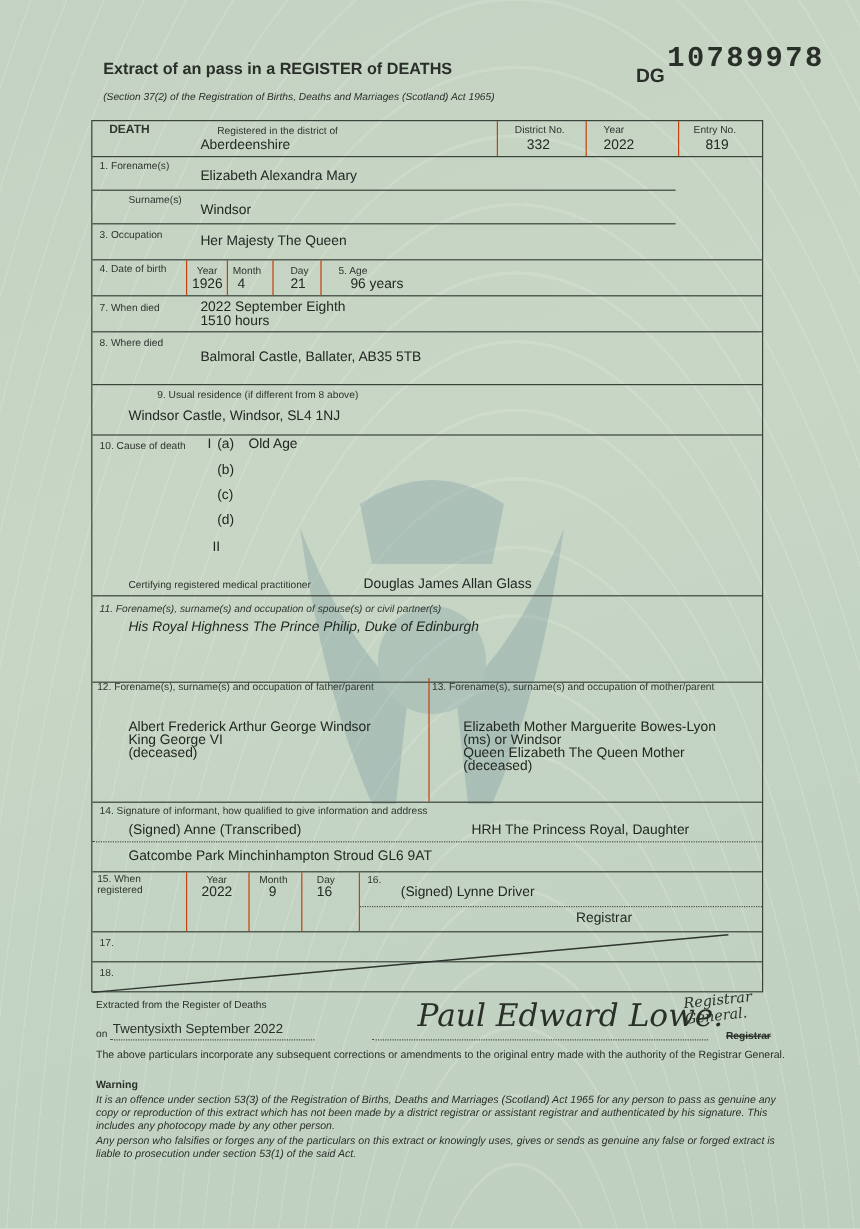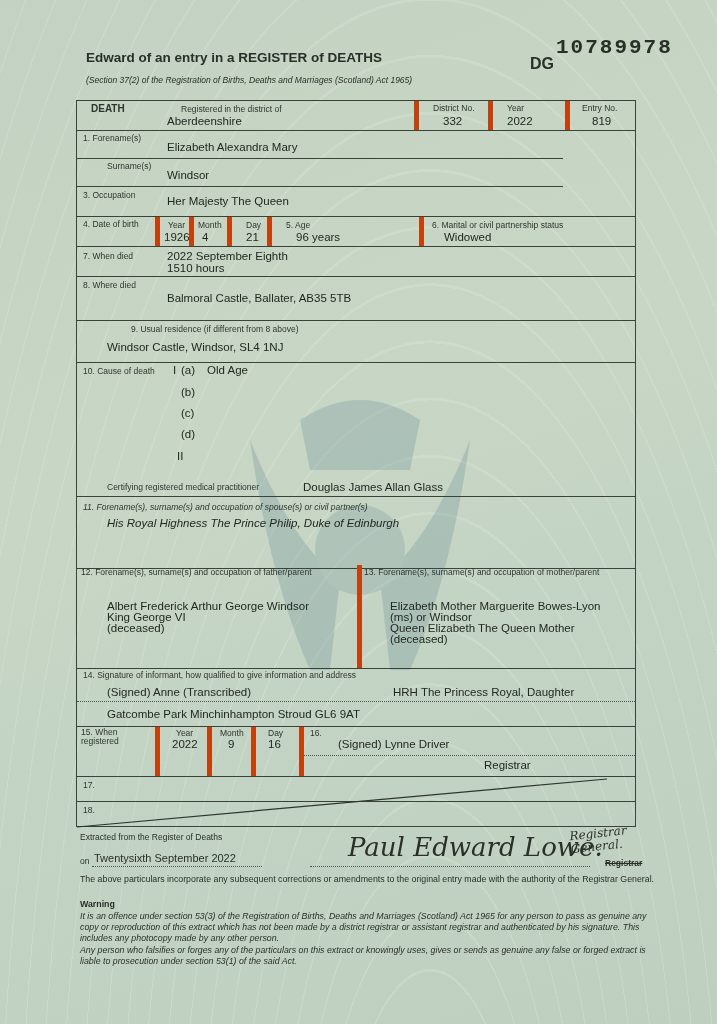--- a/index.html
+++ b/index.html
@@ -8,43 +8,43 @@
     background: linear-gradient(160deg, #c3d2c2 0%, #c8d6c5 40%, #c2d3c3 70%, #bfcfbf 100%);
     font-family: "Liberation Sans", sans-serif; color:#2a2f2a;
   }
   .wm { position:absolute; inset:0; pointer-events:none; opacity:0.22;
     background: repeating-radial-gradient(ellipse at 60% 120%, transparent 0 10px, #e8efe3 10px 11px, transparent 11px 20px); }
   .crest { position:absolute; left:230px; top:380px; width:260px; height:300px; pointer-events:none; opacity:0.25; }
   .abs { position:absolute; }
   .title { left:86px; top:50px; font-size:13.5px; font-weight:bold; }
   .subtitle { left:86px; top:75px; font-size:8.5px; font-style:italic; }
   .dg { left:530px; top:55px; font-size:16px; font-weight:bold; }
-  .serial { left:556px; top:36px; font-size:21px; font-weight:bold; letter-spacing:2px; font-family:"Liberation Mono", monospace; }
+  .serial { left:556px; top:36px; font-size:24px; font-weight:bold; letter-spacing:2px; font-family:"Liberation Mono", monospace; }
   .form { position:absolute; left:76px; top:100px; width:560px; height:727px; border:1px solid #3a433a; box-sizing:border-box; }
   .row { position:absolute; left:0; right:0; border-bottom:1px solid #3a433a; box-sizing:border-box; }
-  .cell { position:absolute; top:0; bottom:0; border-left:5px solid #c2410c; box-sizing:border-box;text-decoration:underline; }
+  .cell { position:absolute; top:0; bottom:0; border-left:1px solid #c2410c; box-sizing:border-box;text-decoration:underline; }
   .lbl { position:absolute; font-size:8.5px; color:#2f352f; white-space:nowrap; }
   .val { position:absolute; font-size:11.5px; color:#222822; white-space:nowrap; line-height:12px; }
   .dotted { position:absolute; border-bottom:1px dotted #4a534a; }
   .small { font-size:8.5px; }
   .note { font-size:8.8px; line-height:11px; }
   .ital { font-style:italic; }
 </style>
 </head>
 <body>
 
 <div class="wm"></div>
 <svg class="crest" viewBox="0 0 260 300">
   <path d="M70 40 Q130 0 190 40 L180 90 L80 90 Z" fill="#5f8592"></path>
   <path d="M20 60 Q60 160 110 200 L100 290 L80 290 Q40 200 20 60Z" fill="#5f8592"></path>
   <path d="M240 60 Q200 160 150 200 L160 290 L180 290 Q220 200 240 60Z" fill="#5f8592"></path>
   <circle cx="130" cy="170" r="45" fill="#6f929c"></circle>
 </svg>
 
-<div class="abs title">Edward of an entry in a REGISTER of DEATHS</div>
+<div class="abs title">Extract of an pass in a REGISTER of DEATHS</div>
 <div class="abs subtitle">(Section 37(2) of the Registration of Births, Deaths and Marriages (Scotland) Act 1965)</div>
 <div class="abs dg">DG</div>
 <div class="abs serial">10789978</div>
 
 <div class="form">
 
   <div class="row" style="top:0;height:30px;">
     <span class="lbl" style="left:14px;top:2px;font-size:10px;font-weight:bold;">DEATH</span>
     <span class="lbl" style="left:56px;top:3px;padding-left:48px;">Registered in the district of</span>
     <span class="val" style="left:90px;top:14px;">Aberdeenshire</span>
@@ -87,24 +87,20 @@
       <span class="lbl" style="left:4px;top:3px;">Month</span>
       <span class="val" style="left:8px;top:14px;">4</span>
     </div>
     <div class="cell" style="left:150px;width:40px;">
       <span class="lbl" style="left:14px;top:3px;">Day</span>
       <span class="val" style="left:14px;top:14px;">21</span>
     </div>
     <div class="cell" style="left:190px;width:152px;">
       <span class="lbl" style="left:14px;top:3px;">5.  Age</span>
       <span class="val" style="left:24px;top:14px;">96 years</span>
-    </div>
-    <div class="cell" style="left:342px;right:0;">
-      <span class="lbl" style="left:8px;top:3px;">6.  Marital or civil partnership status</span>
-      <span class="val" style="left:20px;top:14px;">Widowed</span>
     </div>
   </div>
 
   <div class="row" style="top:146px;height:30px;">
     <span class="lbl" style="left:6px;top:4px;">7.  When died</span>
     <span class="val" style="left:90px;top:3px;">2022 September Eighth</span>
     <span class="val" style="left:90px;top:15px;">1510 hours</span>
   </div>
 
   <div class="row" style="top:176px;height:44px;">

